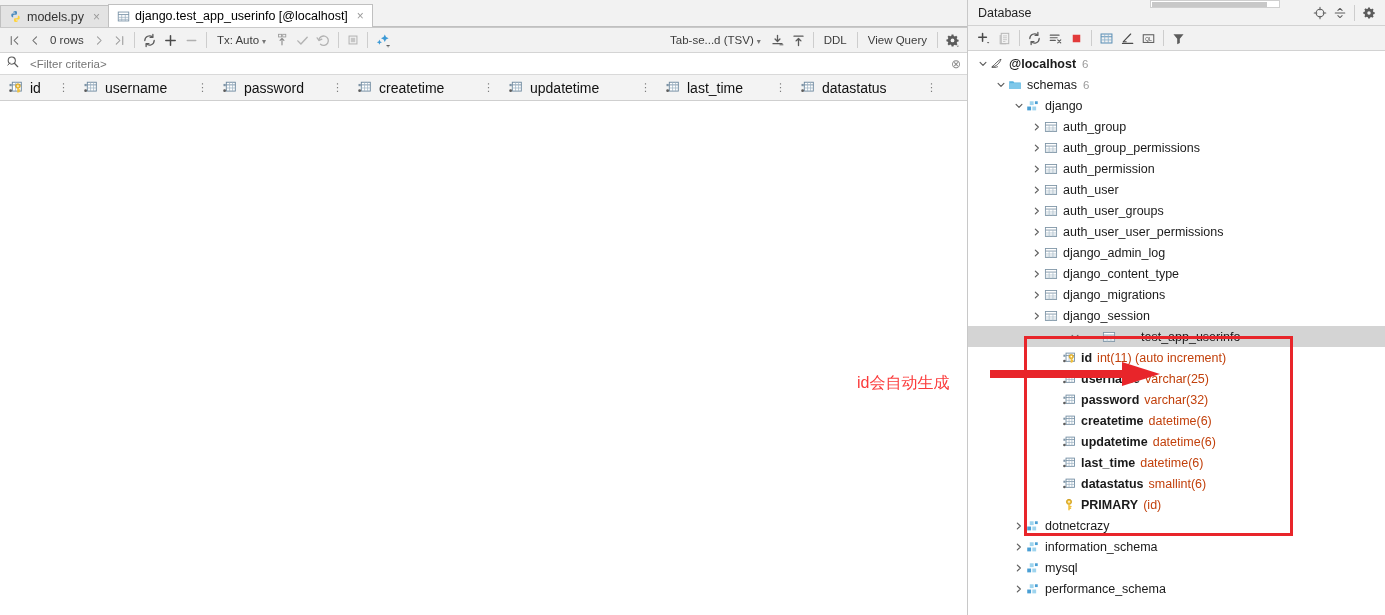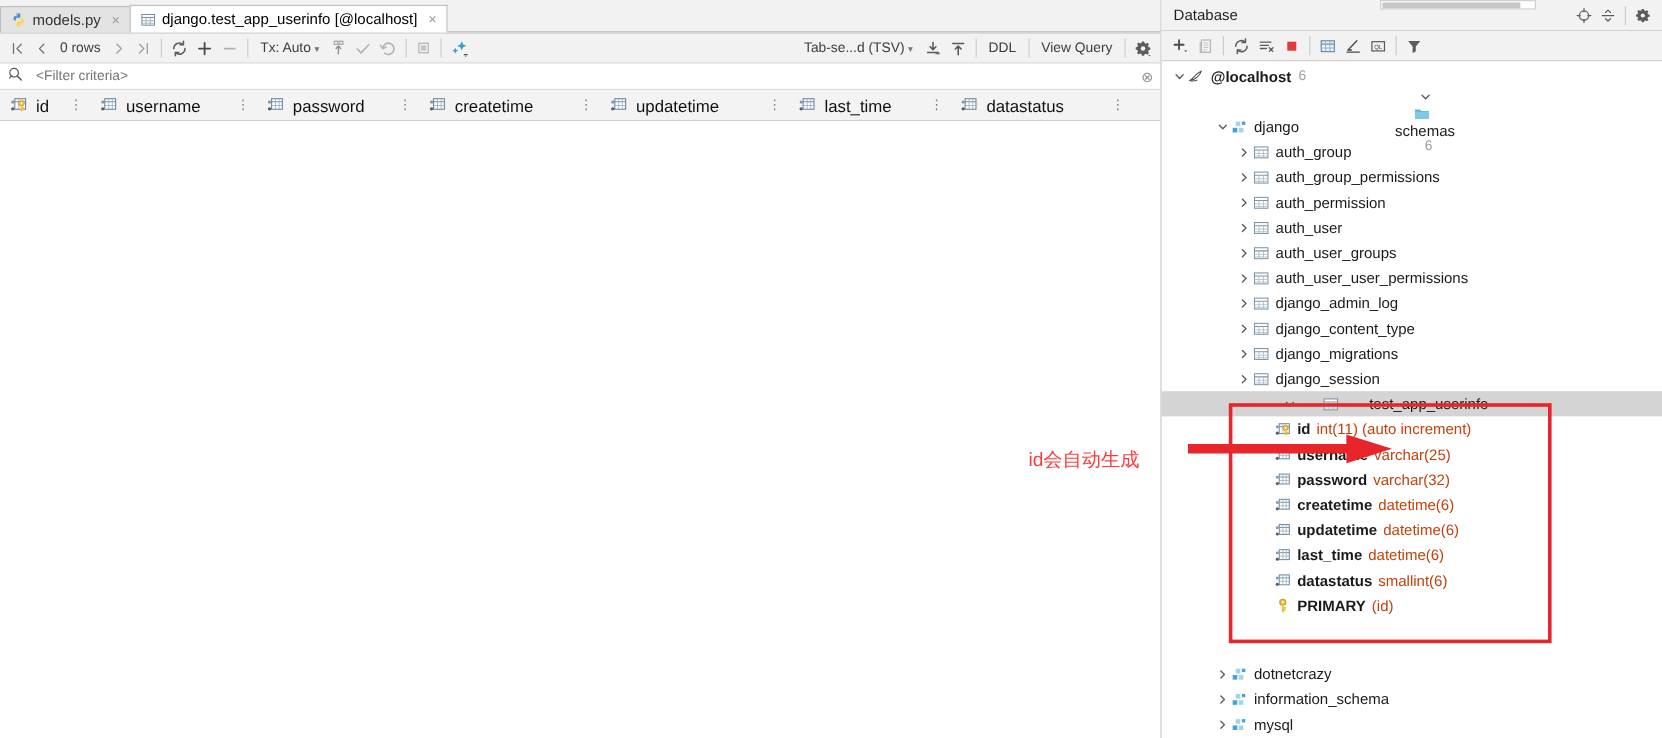--- a/index.html
+++ b/index.html
@@ -549,21 +549,21 @@
               <path d="M2.5 4 6 7.6 9.5 4" stroke="#5d5d5d" stroke-width="1.4" fill="none" stroke-linecap="round" stroke-linejoin="round"></path>
             </svg>
           </span>
           <span class="node-ico" style="width: 14px; height: 14px;"><svg viewBox="0 0 16 16" width="14" height="14">
               <path d="M2 11.4c2-1.4 4-3.6 6-5.6 1.6-1.6 3.2-2.8 4.6-3.2-.6 2-2 4-3.8 5.8C7 10 4.4 11.4 2 11.4z" fill="#fff" stroke="#4a4a4a" stroke-width="1"></path>
               <path d="M2.2 11.8c2 .4 4.6.2 6.8-.8" fill="none" stroke="#4a4a4a" stroke-width="1"></path>
             </svg></span>
           <span class="node-label b">@localhost</span>
           <span class="count">6</span>
         </div>
-        <div class="node" style="padding-left: 26px; flex-direction: column;">
+        <div class="node" style="padding-left: 26px;">
           <span class="twisty">
             <svg width="10" height="10" viewBox="0 0 12 12">
               <path d="M2.5 4 6 7.6 9.5 4" stroke="#5d5d5d" stroke-width="1.4" fill="none" stroke-linecap="round" stroke-linejoin="round"></path>
             </svg>
           </span>
           <span class="node-ico" style="width: 14px; height: 14px;"><svg viewBox="0 0 16 16" width="14" height="14">
               <path d="M1.4 3.8h4.6l1.2 1.4h7.4v7.4H1.4z" fill="#59b4e0"></path>
               <path d="M1.4 5.9h13.2v6.7H1.4z" fill="#7fc8ea"></path>
             </svg></span>
           <span class="node-label">schemas</span>
@@ -861,21 +861,21 @@
         <div class="node" style="padding-left: 80px;">
           <span class="twisty"></span>
           <span class="node-ico" style="width: 14px; height: 14px;"><svg viewBox="0 0 16 16" width="14" height="14">
               <circle cx="8" cy="4.4" r="2.9" fill="#f0c03c" stroke="#c99a1e" stroke-width="1"></circle>
               <circle cx="8" cy="4.4" r="1" fill="#fff"></circle>
               <path d="M8 7.2v6.2M8 9.8h2.2M8 11.8h1.8" stroke="#f0c03c" stroke-width="1.7" stroke-linecap="round"></path>
             </svg></span>
           <span class="node-label b">PRIMARY</span>
           <span class="node-meta">(id)</span>
         </div>
-        <div class="node" style="padding-left: 44px; margin-top: 36px;">
+        <div class="node" style="padding-left: 44px;">
           <span class="twisty">
             <svg width="10" height="10" viewBox="0 0 12 12">
               <path d="M4 2.5 7.6 6 4 9.5" stroke="#5d5d5d" stroke-width="1.4" fill="none" stroke-linecap="round" stroke-linejoin="round"></path>
             </svg>
           </span>
           <span class="node-ico" style="width: 14px; height: 14px;"><svg viewBox="0 0 16 16" width="14" height="14">
               <rect x="1.4" y="8.6" width="4.4" height="4.4" fill="#4a9fd4"></rect>
               <rect x="7.2" y="8.6" width="4.4" height="4.4" fill="#9ed4ee"></rect>
               <rect x="4.3" y="2.6" width="4.4" height="4.4" fill="#9ed4ee"></rect>
               <rect x="10.2" y="2.6" width="3.2" height="3.2" fill="#4a9fd4"></rect>

